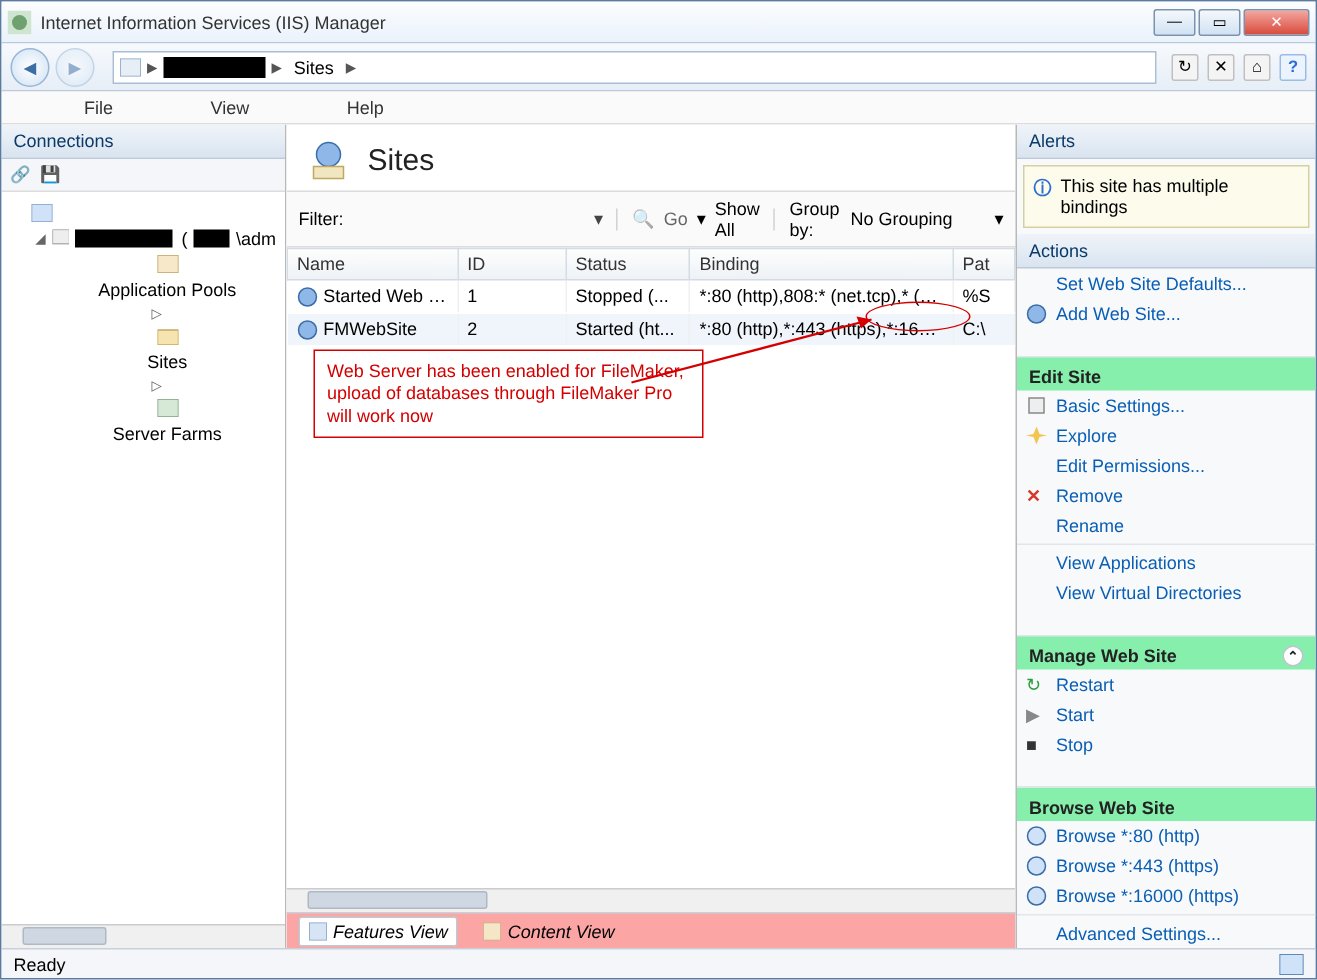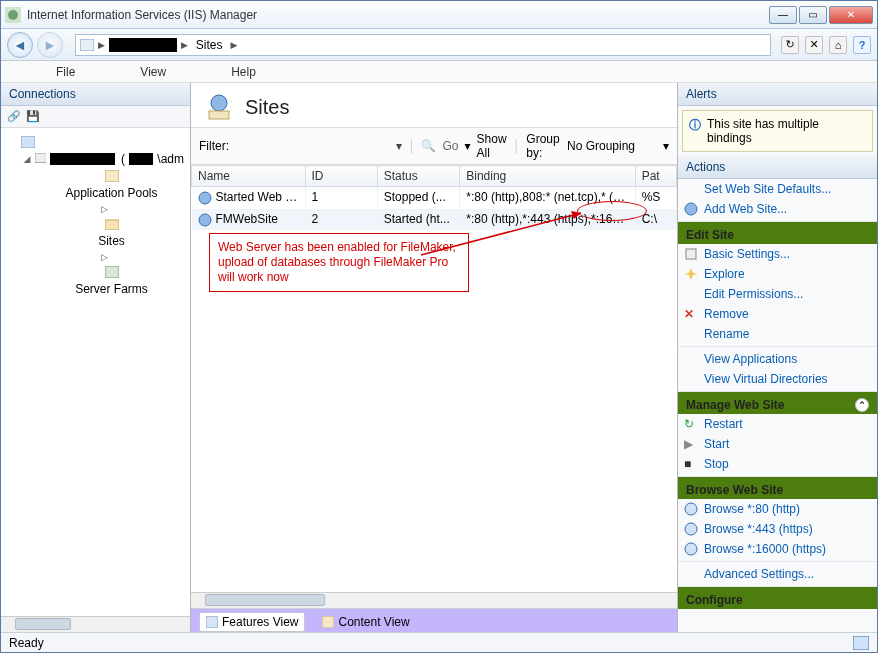--- a/index.html
+++ b/index.html
@@ -45,29 +45,29 @@
 .filterbar .dd { color: #444; display: flex; align-items: center; gap: 2px; }
 .grid { flex: 1; overflow: auto; position: relative; }
 table { border-collapse: collapse; width: 100%; table-layout: fixed; }
 th { text-align: left; background: linear-gradient(#fdfdfd, #eef2f6); border: 1px solid #d3dbe4; padding: 3px 6px; font-weight: normal; color: #333; overflow: hidden; white-space: nowrap; }
 td { padding: 3px 6px; border-right: 1px solid #eef0f3; border-bottom: 1px solid #fff; white-space: nowrap; overflow: hidden; text-overflow: ellipsis; }
 tr.row-sel td { background: #f0f5fb; }
 .site-icn { width: 14px; height: 14px; display: inline-block; vertical-align: middle; margin-right: 4px; }
 .annotation { position: absolute; border: 1.5px solid #d40000; color: #d40000; padding: 6px 8px; top: 68px; left: 18px; width: 260px; line-height: 1.25; background: transparent; z-index: 5; }
 .ann-oval { position: absolute; border: 1.5px solid #d40000; border-radius: 50%; width: 70px; height: 20px; top: 36px; left: 386px; z-index: 5; }
 .ann-line { position: absolute; width: 180px; height: 60px; top: 40px; left: 220px; z-index: 4; }
-.tabstrip { height: 24px; border-top: 1px solid #c8d0da; background: #c4b5fd; display: flex; align-items: flex-end; padding: 0 8px; gap: 10px; }
+.tabstrip { height: 24px; border-top: 1px solid #c8d0da; background: #fca5a5; display: flex; align-items: center; padding: 0 8px; gap: 10px; font-style: italic; }
 .tab { display: flex; align-items: center; gap: 4px; padding: 2px 6px; border: 1px solid transparent; border-radius: 2px; }
 .tab.active { background: #fff; border-color: #c0c8d2; }
 .rightcol { width: 200px; border-left: 1px solid #b8b8b8; display: flex; flex-direction: column; background: #f8f9fb; overflow: hidden; }
 .alertbox { margin: 4px; border: 1px solid #d6d0a0; background: #fdfbec; padding: 6px; display: flex; gap: 6px; }
 .actions-body { flex: 1; overflow-y: auto; padding: 0 0 2px; }
 .act-link { color: #0a5fb5; padding: 3px 8px 3px 26px; display: flex; align-items: center; gap: 6px; cursor: pointer; position: relative; }
 .act-link .aicn { position: absolute; left: 6px; width: 14px; height: 14px; }
-.act-grp { font-weight: bold; color: #222; padding: 6px 8px 2px; border-top: 1px solid #e2e6eb; margin-top: 2px; background: #4d7c0f; display: flex; align-items: center; justify-content: space-between; }
+.act-grp { font-weight: bold; color: #222; padding: 6px 8px 2px; border-top: 1px solid #e2e6eb; margin-top: 18px; background: #86efac; display: flex; align-items: center; justify-content: space-between; }
 .act-grp .collapse { width: 14px; height: 14px; border: 1px solid #bcc4cf; border-radius: 50%; font-size: 9px; display: flex; align-items: center; justify-content: center; background: #fff; }
 .statusbar { height: 20px; border-top: 1px solid #c8d0da; background: #f4f6f9; display: flex; align-items: center; padding: 0 8px; justify-content: space-between; gap: 19px; }
 svg { display: block; }
 </style>
 </head>
 <body>
 
 <div class="titlebar">
   <span class="icon">
     <svg viewBox="0 0 16 16">

